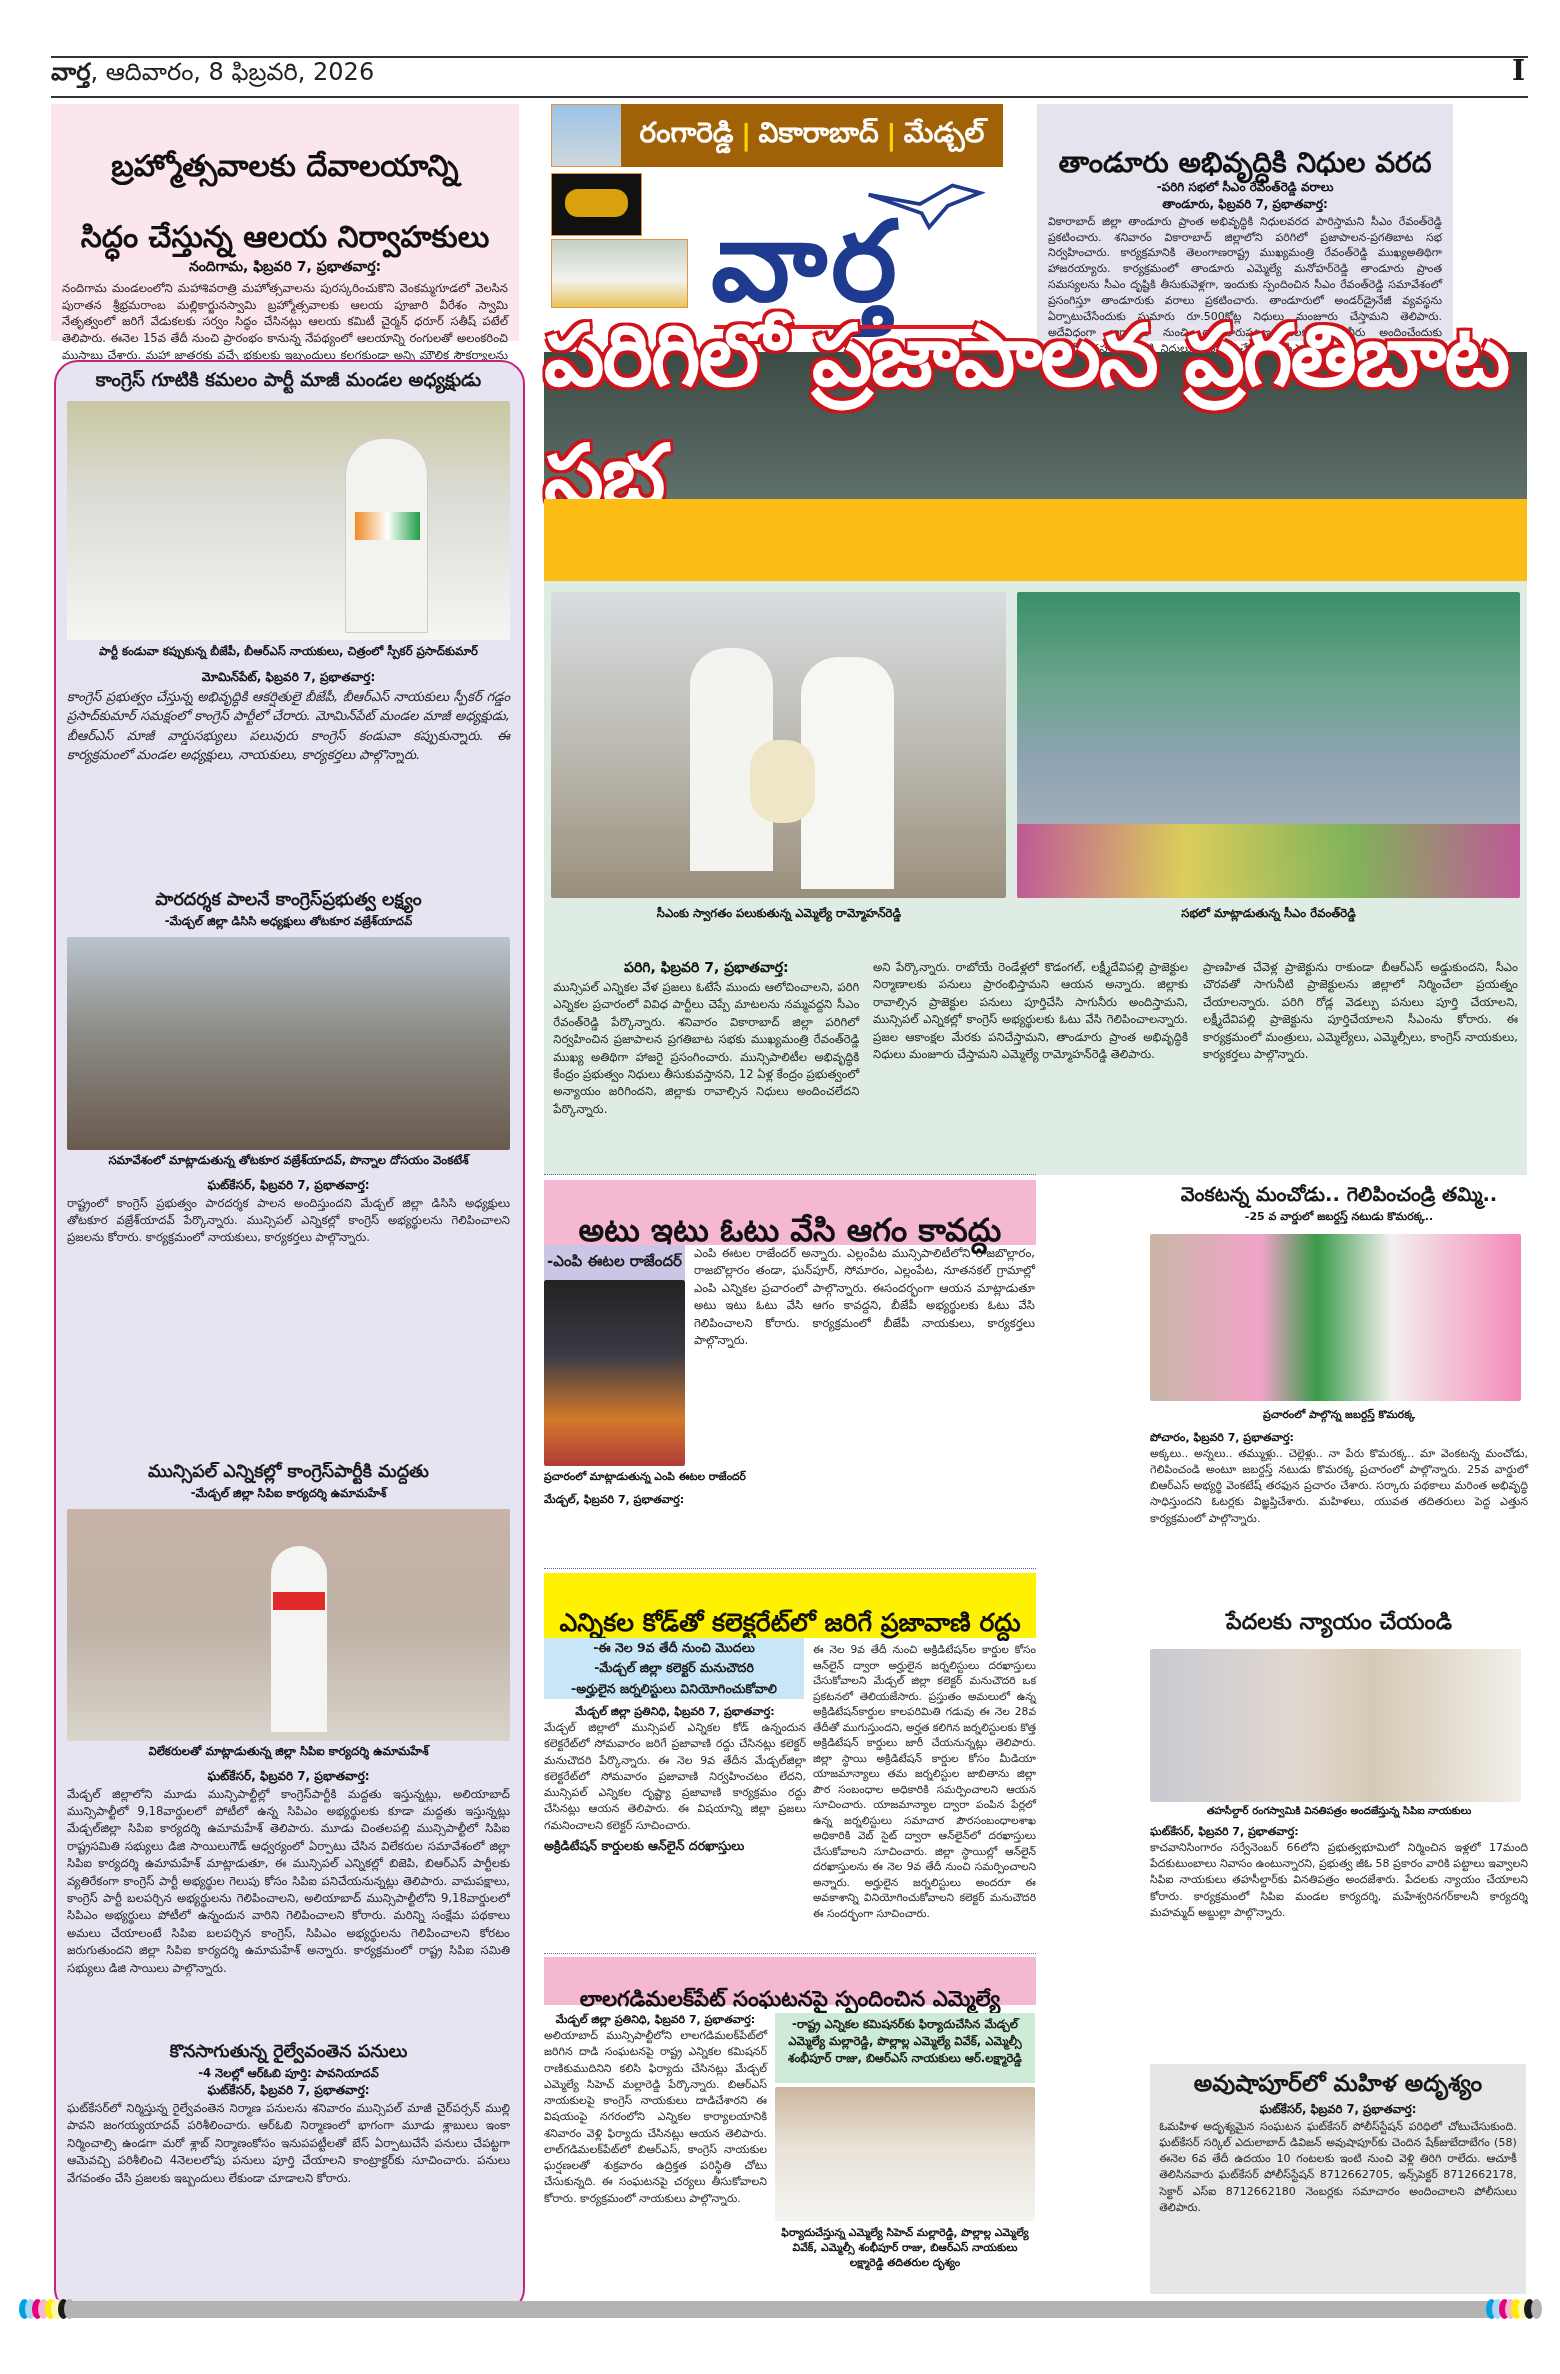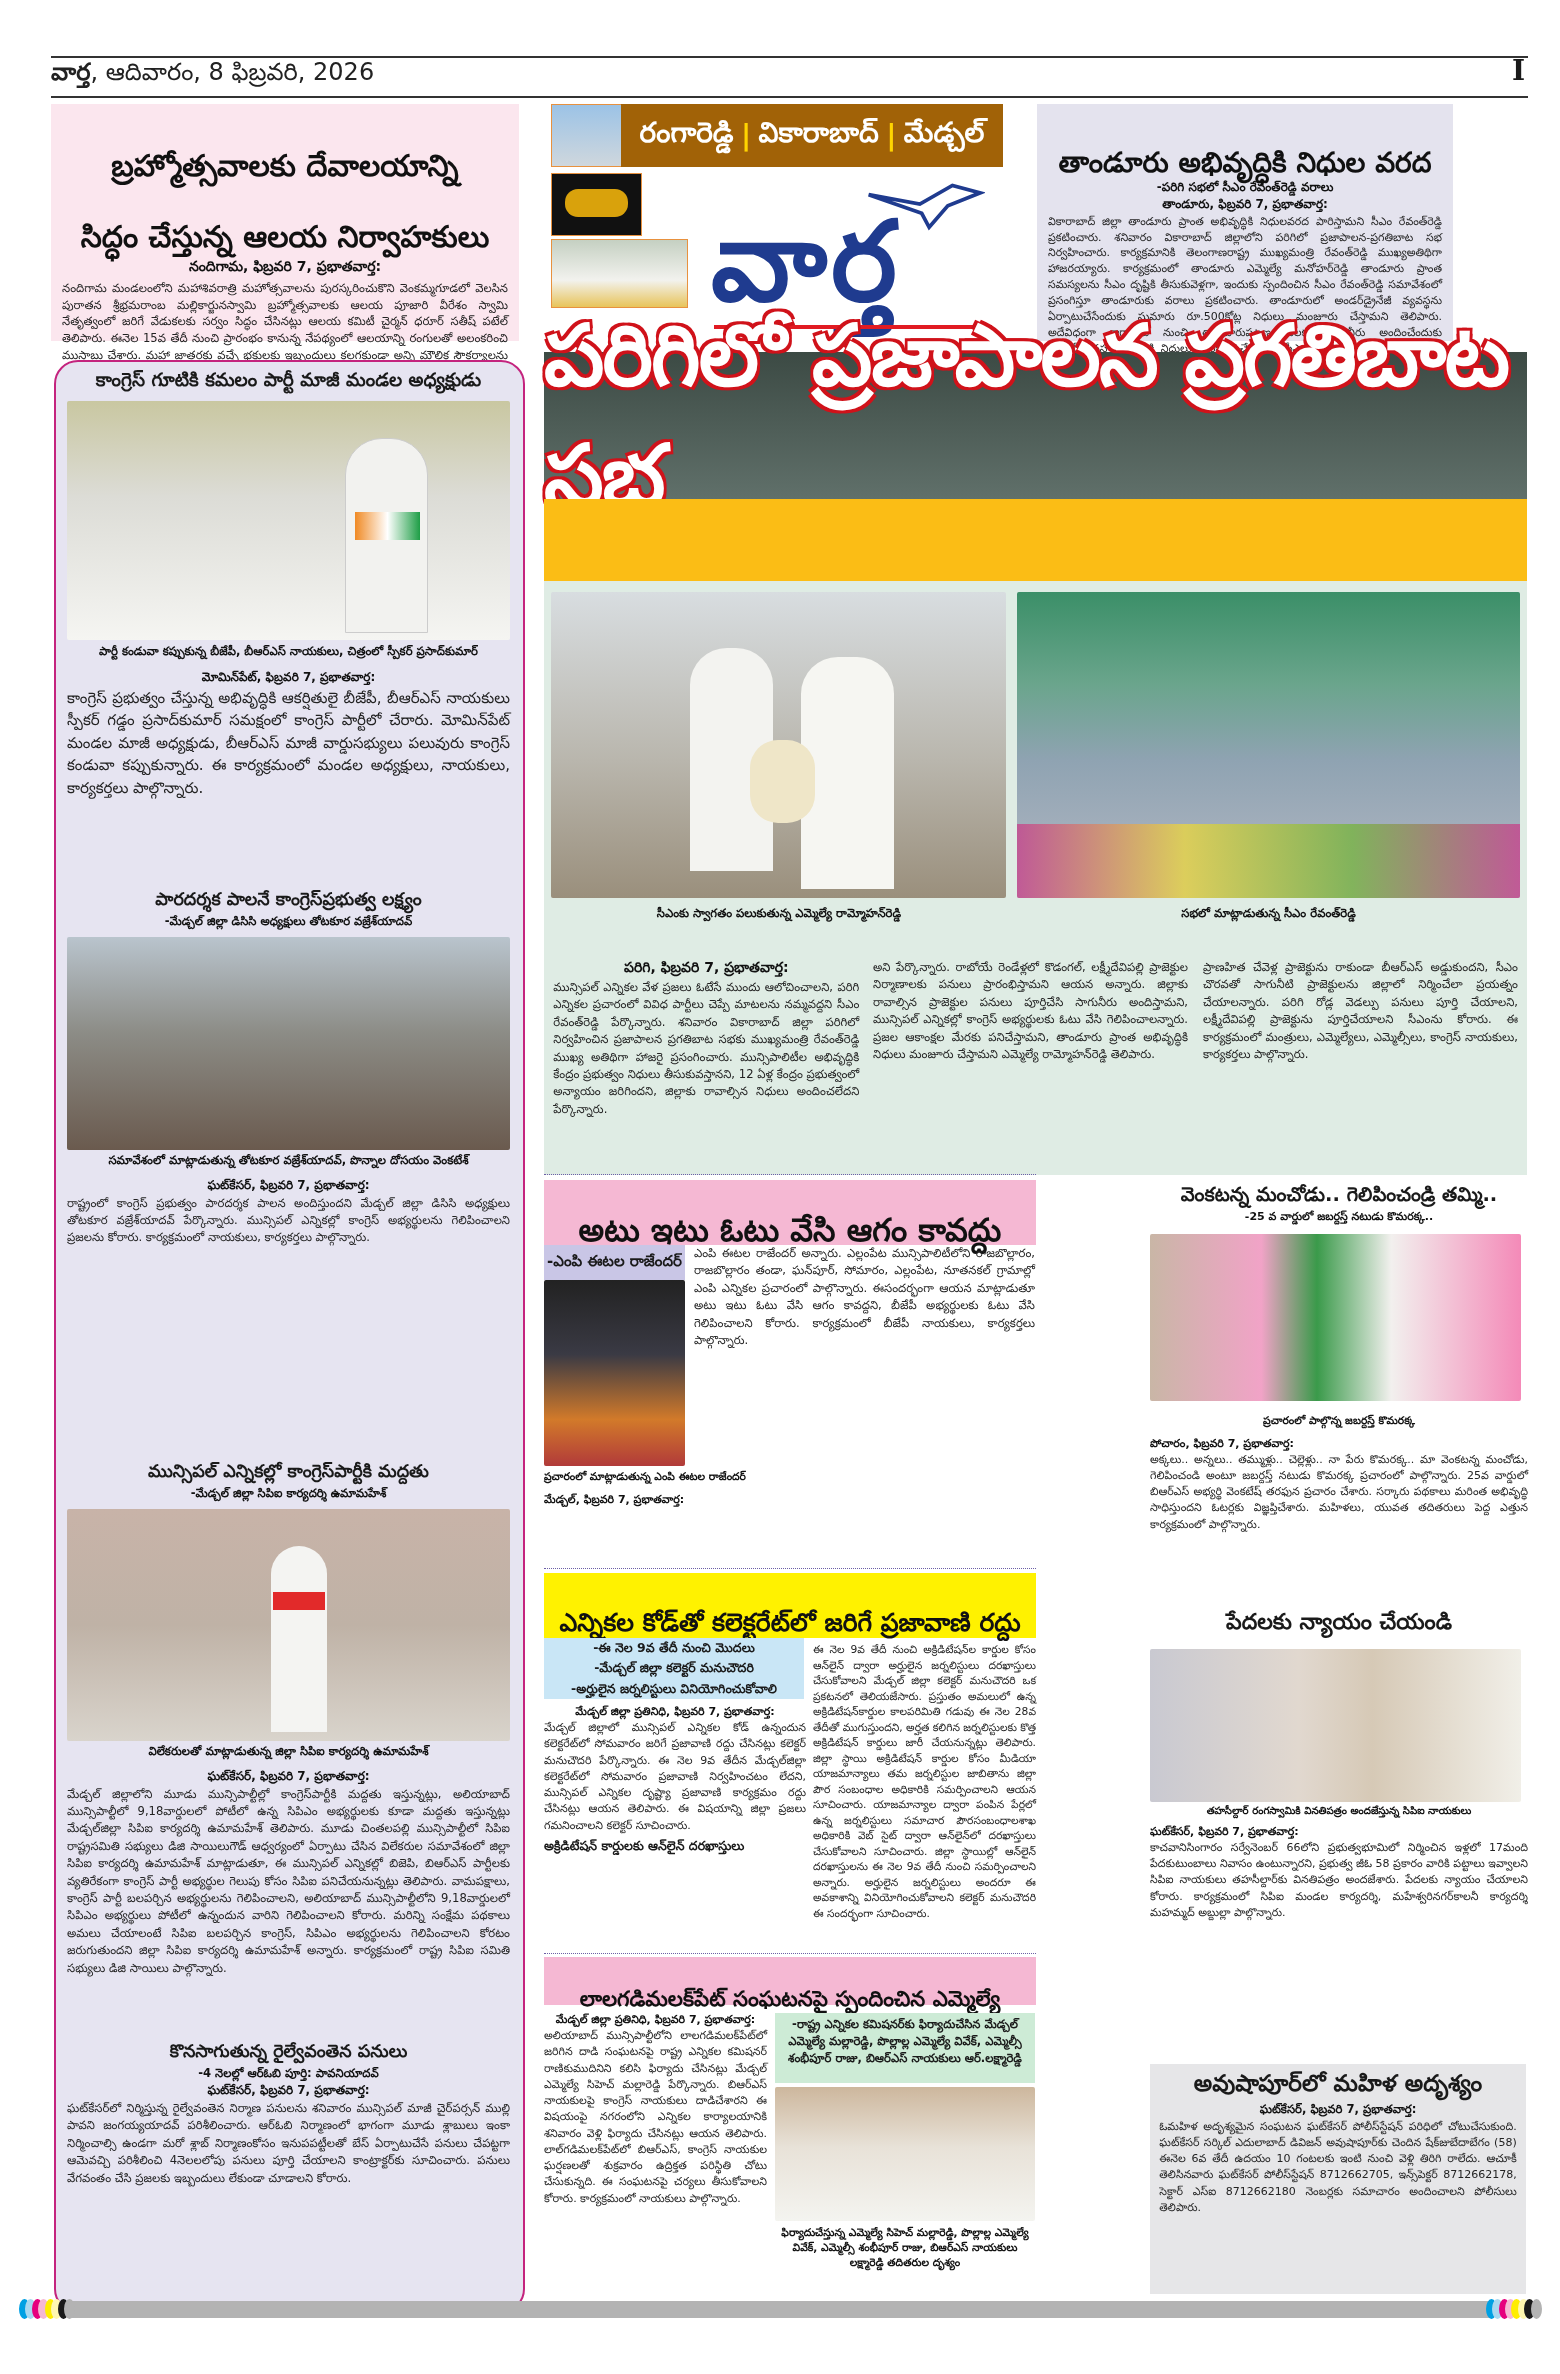--- a/index.html
+++ b/index.html
@@ -132,21 +132,21 @@
 
 <div class="abs" id="sidebar">
   <div class="abs" style="left:11px; top:7.4px; width:443px;">
     <div class="sb-head">కాంగ్రెస్ గూటికి కమలం పార్టీ మాజీ మండల అధ్యక్షుడు</div>
     <div class="photo" style="position:relative; margin-top:5.6px; width:443px; height:239px; background:linear-gradient(#c9c7a1,#dcdcd6 40%,#f5f5f2);">
       <div style="position:absolute;left:278px;top:37px;width:83px;height:195px;border-radius:37px 37px 0 0;background:#f2f2ef;border:0.9px solid #ccc;"></div>
       <div style="position:absolute;left:288px;top:111px;width:65px;height:28px;background:linear-gradient(90deg,#f08a24,#fff,#1e9e46);"></div>
     </div>
     <div class="caption" style="margin-top:3.7px;">పార్టీ కండువా కప్పుకున్న బీజేపీ, బీఆర్‌ఎస్ నాయకులు, చిత్రంలో స్పీకర్ ప్రసాద్‌కుమార్</div>
     <div class="dateline" style="font-size:12px; margin-top:9.3px;">మోమిన్‌పేట్, ఫిబ్రవరి 7, ప్రభాతవార్త:</div>
-    <div class="body" style="font-size:15px; line-height:1.5;">కాంగ్రెస్ ప్రభుత్వం చేస్తున్న అభివృద్ధికి ఆకర్షితులై బీజేపీ, బీఆర్‌ఎస్ నాయకులు స్పీకర్ గడ్డం ప్రసాద్‌కుమార్ సమక్షంలో కాంగ్రెస్ పార్టీలో చేరారు. మోమిన్‌పేట్ మండల మాజీ అధ్యక్షుడు, బీఆర్‌ఎస్ మాజీ వార్డుసభ్యులు పలువురు కాంగ్రెస్ కండువా కప్పుకున్నారు. ఈ కార్యక్రమంలో మండల అధ్యక్షులు, నాయకులు, కార్యకర్తలు పాల్గొన్నారు.</div>
+    <div class="body" style="font-size:13px; line-height:1.5;font-style:italic;">కాంగ్రెస్ ప్రభుత్వం చేస్తున్న అభివృద్ధికి ఆకర్షితులై బీజేపీ, బీఆర్‌ఎస్ నాయకులు స్పీకర్ గడ్డం ప్రసాద్‌కుమార్ సమక్షంలో కాంగ్రెస్ పార్టీలో చేరారు. మోమిన్‌పేట్ మండల మాజీ అధ్యక్షుడు, బీఆర్‌ఎస్ మాజీ వార్డుసభ్యులు పలువురు కాంగ్రెస్ కండువా కప్పుకున్నారు. ఈ కార్యక్రమంలో మండల అధ్యక్షులు, నాయకులు, కార్యకర్తలు పాల్గొన్నారు.</div>
   </div>
 
   <div class="abs" style="left:11px; top:527px; width:443px;">
     <div class="sb-head" style="font-size:17.6px;">పారదర్శక పాలనే కాంగ్రెస్‌ప్రభుత్వ లక్ష్యం</div>
     <div class="sub" style="font-size:11.6px;">-మేడ్చల్ జిల్లా డిసిసి అధ్యక్షులు తోటకూర వజ్రేశ్‌యాదవ్</div>
     <div class="photo" style="position:relative; margin-top:5.6px; width:443px; height:213px; background:linear-gradient(#b9c4cd,#8c8c86 45%,#6a5a4e);"></div>
     <div class="caption" style="margin-top:3.7px;">సమావేశంలో మాట్లాడుతున్న తోటకూర వజ్రేశ్‌యాదవ్, పొన్నాల దోసయం వెంకటేశ్</div>
     <div class="dateline" style="font-size:12px; margin-top:7.4px;">ఘట్‌కేసర్, ఫిబ్రవరి 7, ప్రభాతవార్త:</div>
     <div class="body" style="font-size:11.6px; line-height:1.5;">రాష్ట్రంలో కాంగ్రెస్ ప్రభుత్వం పారదర్శక పాలన అందిస్తుందని మేడ్చల్ జిల్లా డిసిసి అధ్యక్షులు తోటకూర వజ్రేశ్‌యాదవ్ పేర్కొన్నారు. మున్సిపల్ ఎన్నికల్లో కాంగ్రెస్ అభ్యర్థులను గెలిపించాలని ప్రజలను కోరారు. కార్యక్రమంలో నాయకులు, కార్యకర్తలు పాల్గొన్నారు.</div>
   </div>
@@ -208,21 +208,21 @@
   <div class="body" style="font-size:11px; line-height:1.48;">అలియాబాద్ మున్సిపాల్టీలోని లాలగడిమలక్‌పేట్‌లో జరిగిన దాడి సంఘటనపై రాష్ట్ర ఎన్నికల కమిషనర్ రాణికుముదినిని కలిసి ఫిర్యాదు చేసినట్లు మేడ్చల్ ఎమ్మెల్యే సిహెచ్ మల్లారెడ్డి పేర్కొన్నారు. బిఆర్‌ఎస్ నాయకులపై కాంగ్రెస్ నాయకులు దాడిచేశారని ఈ విషయంపై నగరంలోని ఎన్నికల కార్యాలయానికి శనివారం వెళ్లి ఫిర్యాదు చేసినట్లు ఆయన తెలిపారు. లాల్‌గడిమలక్‌పేట్‌లో బిఆర్‌ఎస్, కాంగ్రెస్ నాయకుల ఘర్షణలతో శుక్రవారం ఉద్రిక్తత పరిస్థితి చోటు చేసుకున్నది. ఈ సంఘటనపై చర్యలు తీసుకోవాలని కోరారు. కార్యక్రమంలో నాయకులు పాల్గొన్నారు.</div>
 </div>
 <div class="abs mint" style="left:775px; top:2013px; width:260px; height:70px; text-align:center; font-size:11.6px; font-weight:bold; padding:3.7px;">-రాష్ట్ర ఎన్నికల కమిషనర్‌కు ఫిర్యాదుచేసిన మేడ్చల్ ఎమ్మెల్యే మల్లారెడ్డి, పొల్లాల్ల ఎమ్మెల్యే వివేక్, ఎమ్మెల్సీ శంభీపూర్ రాజు, బిఆర్‌ఎస్ నాయకులు ఆర్.లక్ష్మారెడ్డి</div>
 <div class="photo" style="left:775px; top:2087px; width:260px; height:134px; background:linear-gradient(#cdb79d,#e8e2d8 45%,#f4f4f0);"></div>
 <div class="caption abs" style="left:775px; top:2226px; width:260px; font-size:10.7px;">ఫిర్యాదుచేస్తున్న ఎమ్మెల్యే సిహెచ్ మల్లారెడ్డి, పొల్లాల్ల ఎమ్మెల్యే వివేక్, ఎమ్మెల్సీ శంభీపూర్ రాజు, బిఆర్‌ఎస్ నాయకులు లక్ష్మారెడ్డి తదితరుల దృశ్యం</div>
 
 <div class="abs" style="left:1150px; top:1183px; width:378px;">
   <div class="right-head" style="font-size:19.5px;">వెంకటన్న మంచోడు.. గెలిపించండ్రి తమ్మి..</div>
   <div class="sub" style="font-size:11px;">-25 వ వార్డులో జబర్దస్త్ నటుడు కొమరక్క..</div>
   <div class="photo" style="position:relative; margin-top:9.3px; width:371px; height:167px; background:linear-gradient(90deg,#c9b6a6,#f1a3c7 30%,#3a9a4a 45%,#f2f0ee 65%,#f48ab8);"></div>
-  <div class="caption" style="margin-top:13px; font-size:10.7px;">ప్రచారంలో పాల్గొన్న జబర్దస్త్ కొమరక్క</div>
+  <div class="caption" style="margin-top:7px; font-size:10.7px;">ప్రచారంలో పాల్గొన్న జబర్దస్త్ కొమరక్క</div>
   <div class="dateline" style="font-size:11px; margin-top:7.4px; text-align:left;">పోచారం, ఫిబ్రవరి 7, ప్రభాతవార్త:</div>
   <div class="body" style="font-size:11px; line-height:1.48;">అక్కలు.. అన్నలు.. తమ్ముళ్లు.. చెల్లెళ్లు.. నా పేరు కొమరక్క.. మా వెంకటన్న మంచోడు, గెలిపించండి అంటూ జబర్దస్త్ నటుడు కొమరక్క ప్రచారంలో పాల్గొన్నారు. 25వ వార్డులో బిఆర్‌ఎస్ అభ్యర్థి వెంకటేష్ తరఫున ప్రచారం చేశారు. సర్కారు పథకాలు మరింత అభివృద్ధి సాధిస్తుందని ఓటర్లకు విజ్ఞప్తిచేశారు. మహిళలు, యువత తదితరులు పెద్ద ఎత్తున కార్యక్రమంలో పాల్గొన్నారు.</div>
 </div>
 
 <div class="abs" style="left:1150px; top:1609px; width:378px;">
   <div class="right-head">పేదలకు న్యాయం చేయండి</div>
   <div class="photo" style="position:relative; margin-top:9.3px; width:371px; height:153px; background:linear-gradient(90deg,#c9c9d1,#e1d8cf 40%,#d6c9b6 60%,#f1efe8);"></div>
   <div class="caption" style="margin-top:3px; font-size:10.2px;">తహసీల్దార్ రంగస్వామికి వినతిపత్రం అందజేస్తున్న సిపిఐ నాయకులు</div>
   <div class="dateline" style="font-size:11px; margin-top:5.6px; text-align:left;">ఘట్‌కేసర్, ఫిబ్రవరి 7, ప్రభాతవార్త:</div>
   <div class="body" style="font-size:11px; line-height:1.48;">కాచవానిసింగారం సర్వేనెంబర్ 66లోని ప్రభుత్వభూమిలో నిర్మించిన ఇళ్లలో 17మంది పేదకుటుంబాలు నివాసం ఉంటున్నారని, ప్రభుత్వ జీఓ 58 ప్రకారం వారికి పట్టాలు ఇవ్వాలని సిపిఐ నాయకులు తహసీల్దార్‌కు వినతిపత్రం అందజేశారు. పేదలకు న్యాయం చేయాలని కోరారు. కార్యక్రమంలో సిపిఐ మండల కార్యదర్శి, మహేశ్వరినగర్‌కాలనీ కార్యదర్శి మహమ్మద్ అబ్దుల్లా పాల్గొన్నారు.</div>

